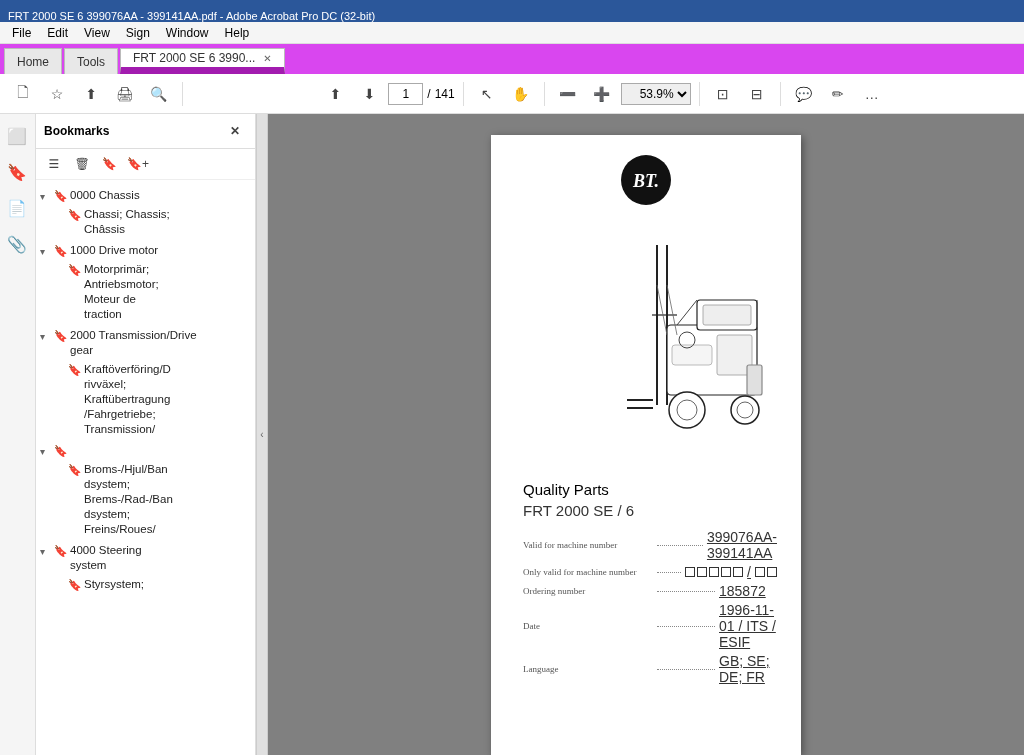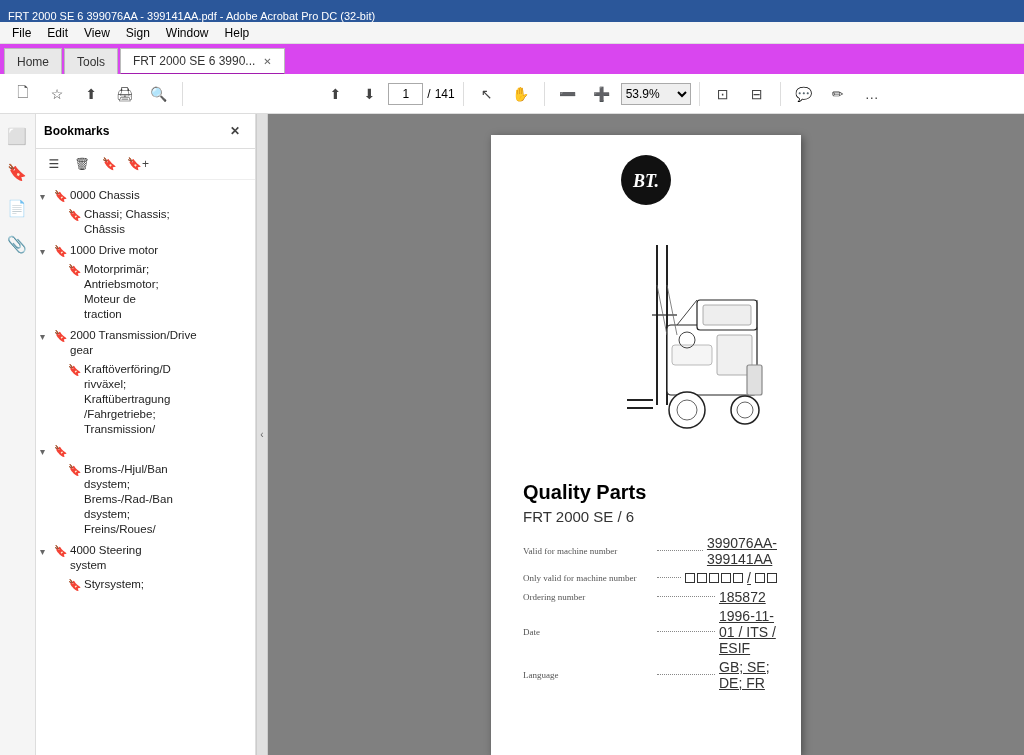--- a/index.html
+++ b/index.html
@@ -47,21 +47,21 @@
       background: #e8e8e8;
       border: 1px solid #bbb;
       border-bottom: none;
       cursor: pointer;
       font-size: 12px;
       color: #333;
       margin-right: 2px;
     }
     .tab.active {
       background: white;
-      border-bottom: 1px solid #a21caf;
+      border-bottom: 7px solid #a21caf;
       z-index: 1;
     }
     .tab .close-btn {
       margin-left: 8px;
       font-size: 10px;
       color: #666;
     }
 
     
     .toolbar {
@@ -99,21 +99,21 @@
       border: 1px solid #aaa;
       text-align: center;
       font-size: 12px;
       padding: 0 2px;
     }
     .zoom-select {
       width: 70px;
       height: 22px;
       border: 1px solid #aaa;
       font-size: 12px;
-      text-align: left;
+      text-align: right;
     }
 
     
     .main-area {
       display: flex;
       height: calc(755px - 22px - 22px - 30px - 40px);
     }
 
     
     .sidebar-icons {
@@ -224,21 +224,21 @@
     }
 
     
     .pdf-area {
       flex: 1;
       background: #808080;
       position: relative;
       overflow: hidden;
       display: flex;
       justify-content: center;
-      align-items: center;
+      align-items: flex-end;
       padding: 0;
     }
 
     .pdf-page {
       background: white;
       width: 310px;
       height: 620px;
       margin-top: 20px;
       position: relative;
       box-shadow: 2px 2px 8px rgba(0,0,0,0.4);
@@ -281,22 +281,22 @@
       font-weight: bold;
       font-style: italic;
     }
     .forklift-img {
       display: flex;
       justify-content: flex-end;
       margin-bottom: 16px;
     }
 
     .quality-parts-title {
-      font-size: 20px;
-      font-weight: bold;
+      font-size: 15px;
+      font-weight: normal;
       margin-bottom: 4px;
     }
     .quality-parts-subtitle {
       font-size: 15px;
       margin-bottom: 10px;
       color: #333;
     }
     .info-table {
       font-size: 9px;
       width: 100%;

